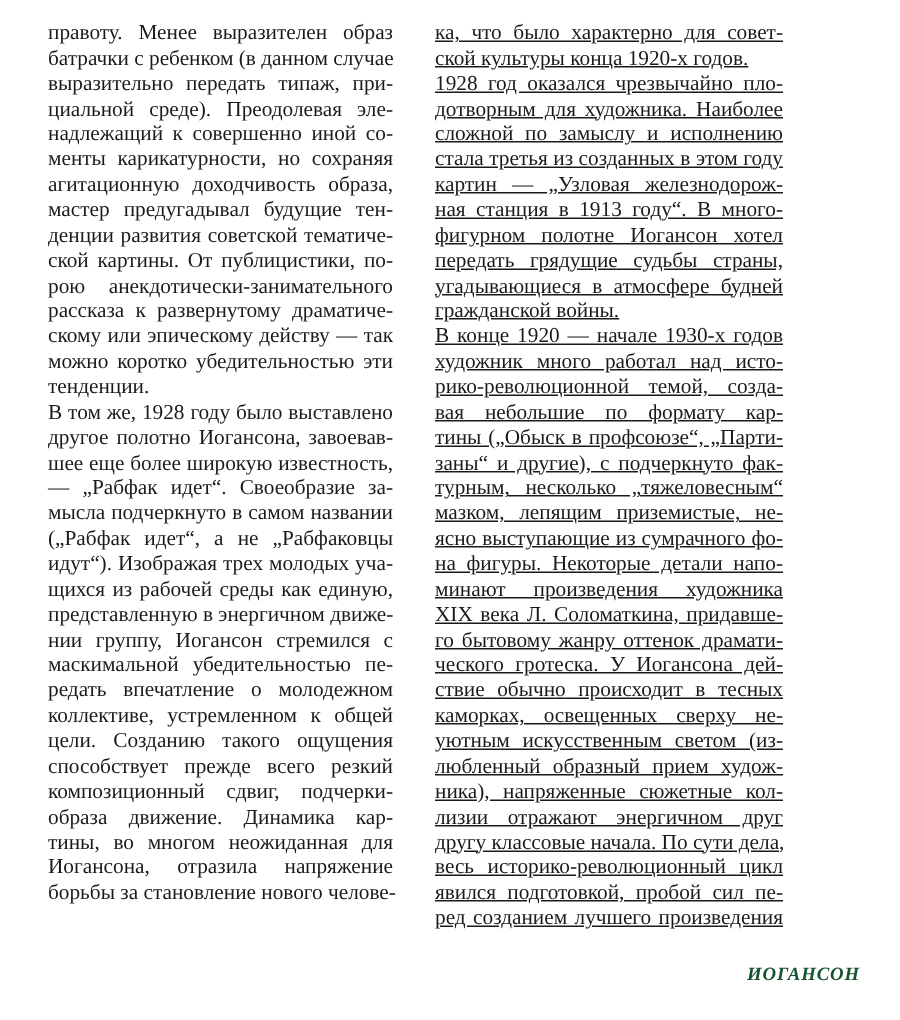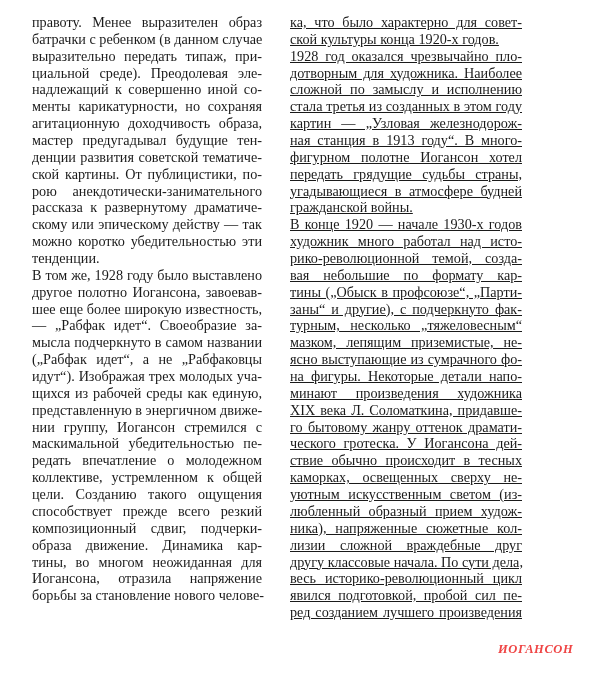--- a/index.html
+++ b/index.html
@@ -13,21 +13,21 @@
   }
   .col-left { left: 32px; }
   .col-right { left: 290px; width: 232px; text-decoration: underline; }
   .line {
     display: block; white-space: nowrap; text-align: justify; text-align-last: justify;
     height: 16.86px; overflow: visible;
   }
   .line.last { text-align-last: left; }
   .footer {
     position: absolute; left: 498px; top: 642px; font-style: italic; font-weight: bold;
-    font-size: 12.5px; letter-spacing: 0.6px; color: #ef4444;
+    font-size: 12.5px; letter-spacing: 0.6px; color: #14532d;
   }
 </style>
 </head>
 <body>
 
 <div class="col col-left" id="col-left">
     <span class="line">правоту. Менее выразителен образ</span>
     <span class="line">батрачки с ребенком (в данном случае</span>
     <span class="line">выразительно передать типаж, при-</span>
     <span class="line">циальной среде). Преодолевая эле-</span>
@@ -88,19 +88,19 @@
     <span class="line">на фигуры. Некоторые детали напо-</span>
     <span class="line">минают произведения художника</span>
     <span class="line">XIX века Л. Соломаткина, придавше-</span>
     <span class="line">го бытовому жанру оттенок драмати-</span>
     <span class="line">ческого гротеска. У Иогансона дей-</span>
     <span class="line">ствие обычно происходит в тесных</span>
     <span class="line">каморках, освещенных сверху не-</span>
     <span class="line">уютным искусственным светом (из-</span>
     <span class="line">любленный образный прием худож-</span>
     <span class="line">ника), напряженные сюжетные кол-</span>
-    <span class="line">лизии сложной враждебные друг</span>
+    <span class="line">лизии отражают энергичном друг</span>
     <span class="line">другу классовые начала. По сути дела,</span>
     <span class="line">весь историко-революционный цикл</span>
     <span class="line">явился подготовкой, пробой сил пе-</span>
     <span class="line">ред созданием лучшего произведения</span>
   </div>
 <div class="footer">ИОГАНСОН</div>
 
 </body></html>

